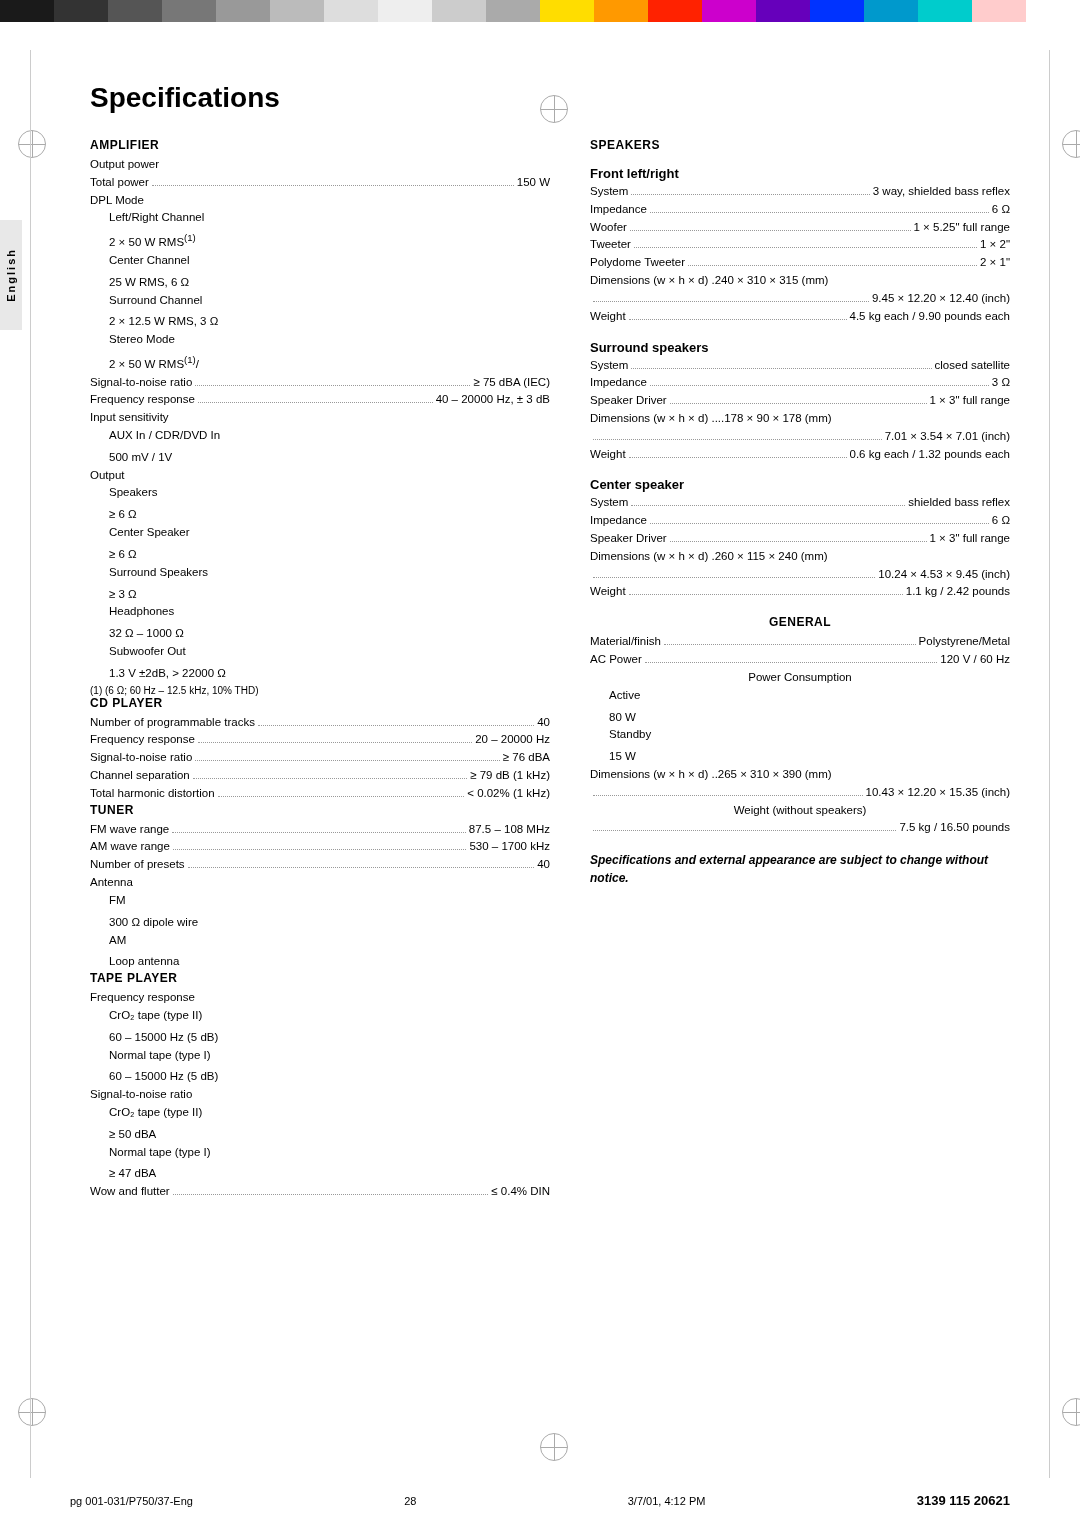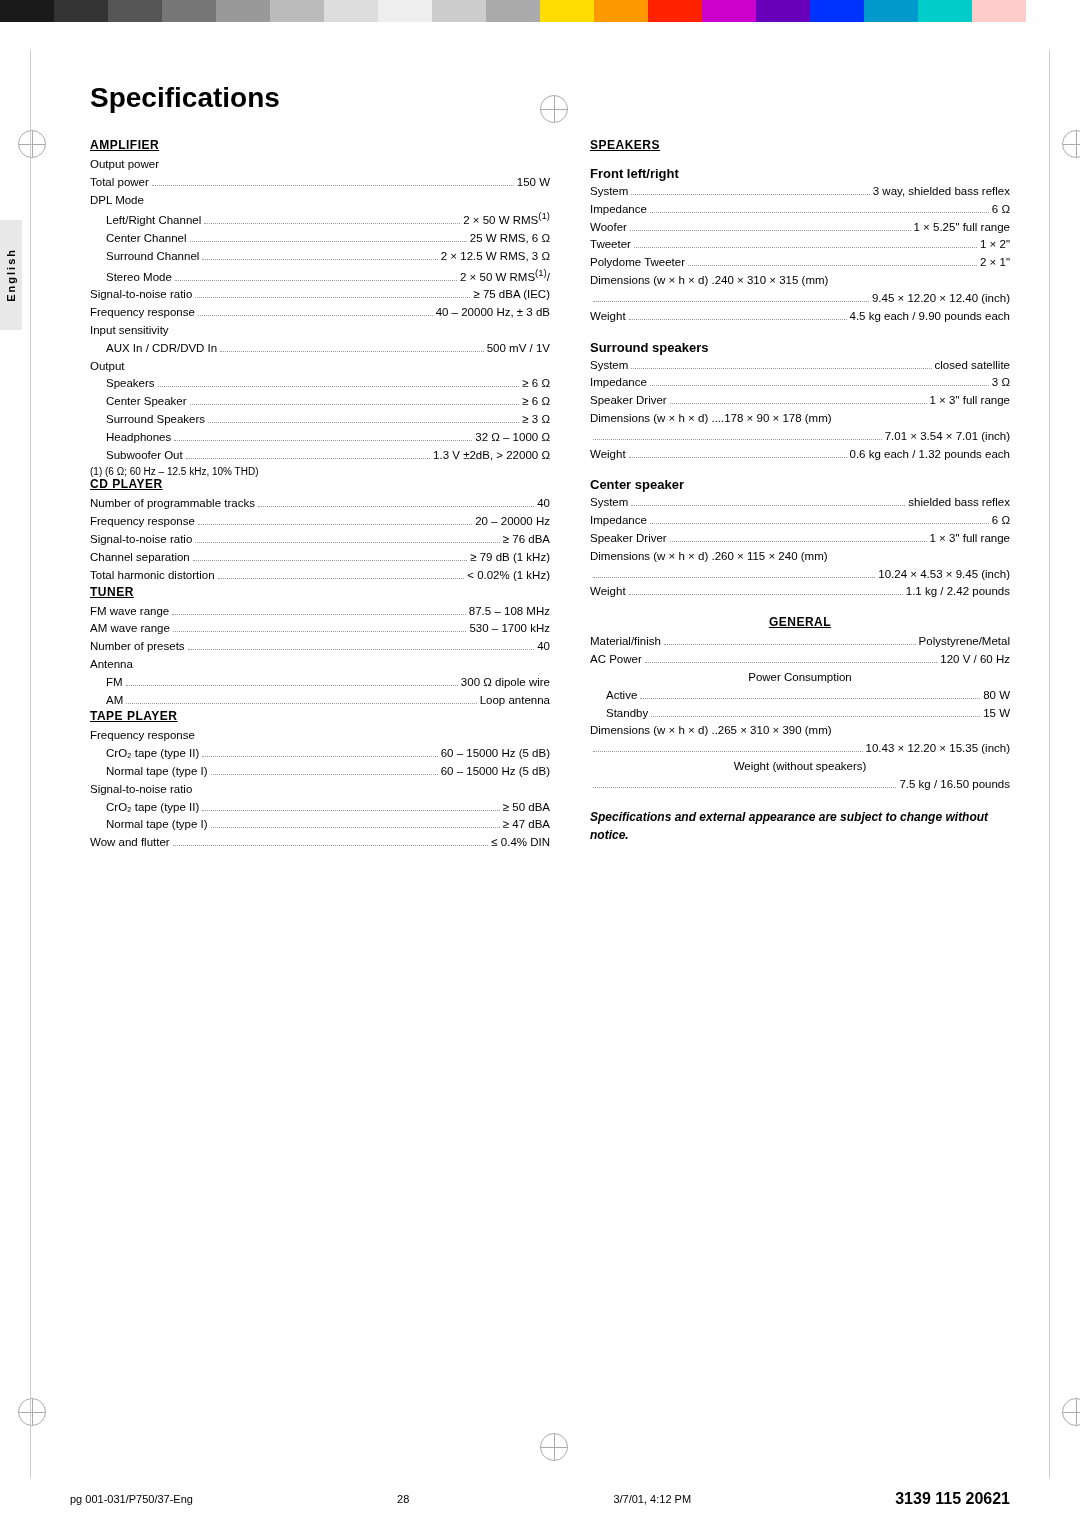--- a/index.html
+++ b/index.html
@@ -82,37 +82,37 @@
     }
 
     
     .section-heading {
       font-size: 12px;
       font-weight: bold;
       text-transform: uppercase;
       letter-spacing: 0.5px;
       margin-bottom: 4px;
       margin-top: 18px;
-      text-decoration: underline;
     }
     .section-heading:first-child {
       margin-top: 0;
     }
     .section-subheading {
       font-size: 13px;
       font-weight: bold;
       margin-bottom: 2px;
       margin-top: 14px;
     }
     .section-subheading:first-child {
       margin-top: 0;
     }
 
     .spec-row-indent {
       padding-left: 16px;
+      flex-direction: column;
     }
 
     .dotted-row {
       display: flex;
       align-items: baseline;
       font-size: 11.5px;
       line-height: 1.55;
     }
     .dotted-row .label-part {
       white-space: nowrap;
@@ -580,21 +580,21 @@
       <div class="italic-notice" style="margin-top:14px;">Specifications and external appearance are subject to change without notice.</div>
 
     </div>
   </div>
 </div>
 
 <div class="footer">
   <span>pg 001-031/P750/37-Eng</span>
   <span>28</span>
   <span>3/7/01, 4:12 PM</span>
-  <span style="font-weight:bold; font-size:16px;">3139 115 20621</span>
+  <span style="font-weight:bold; font-size:13px;">3139 115 20621</span>
 </div>
 
 <div style="position:absolute; bottom:95px; left:50%; transform:translateX(-50%);">
   <div class="reg-mark"></div>
 </div>
 <div style="position:absolute; top:95px; left:50%; transform:translateX(-50%);">
   <div class="reg-mark"></div>
 </div>
 
 </body></html>

